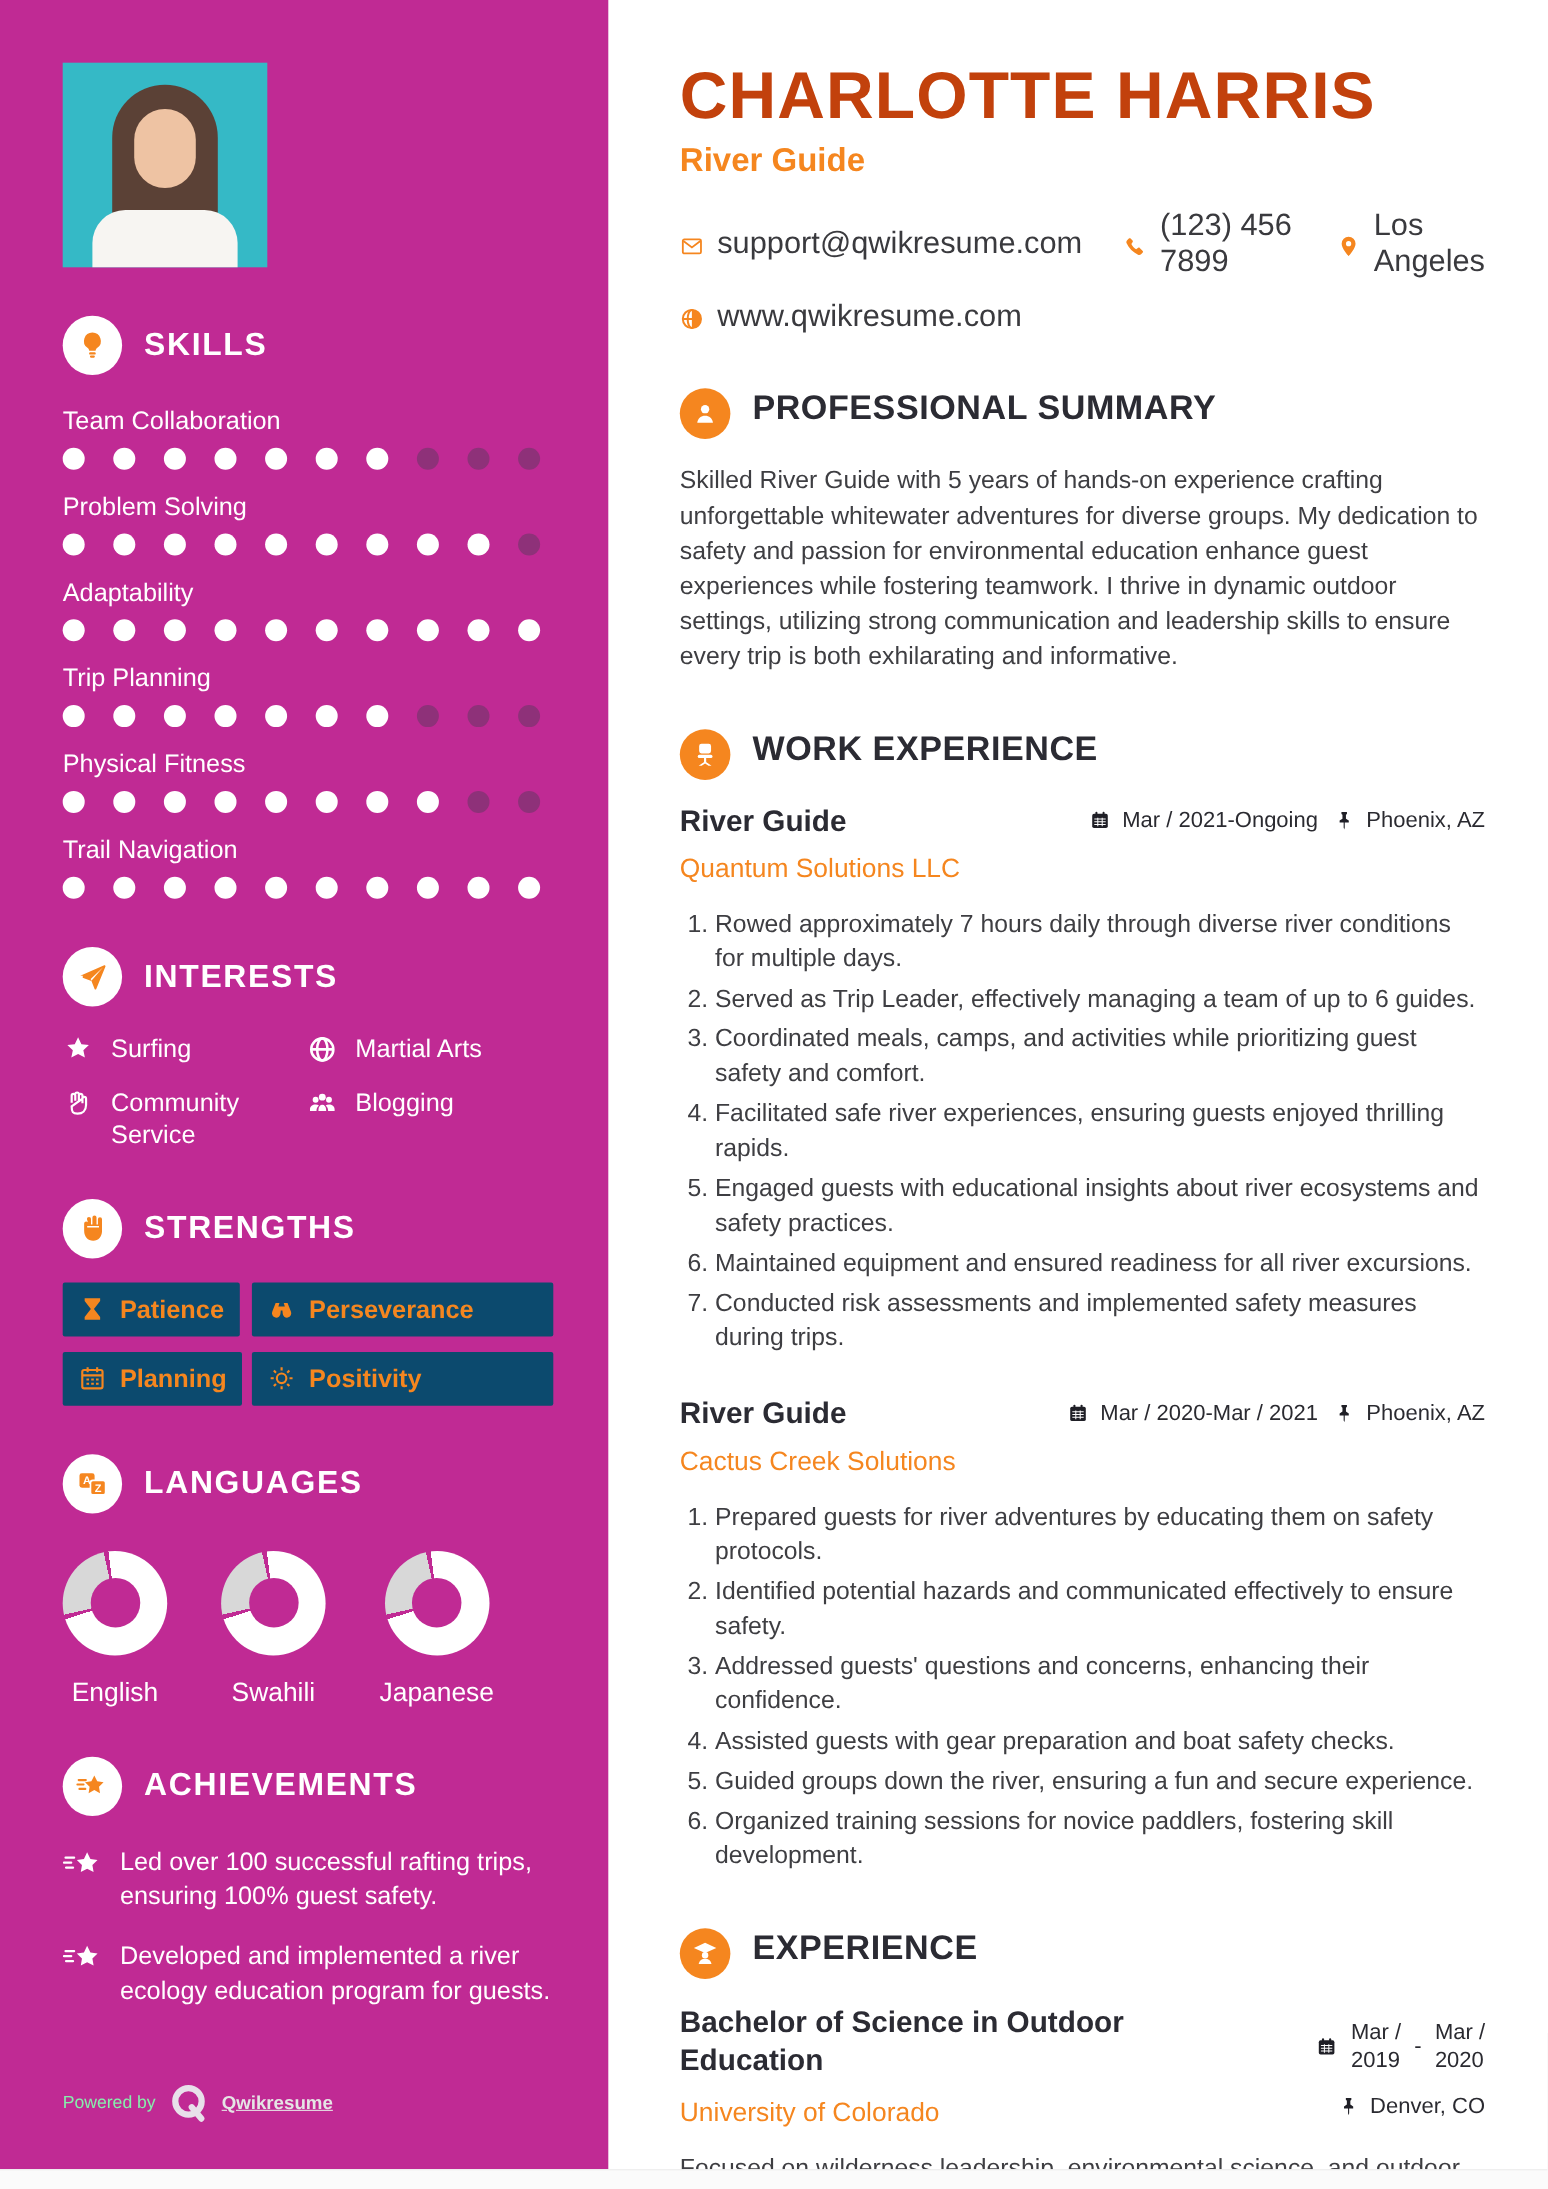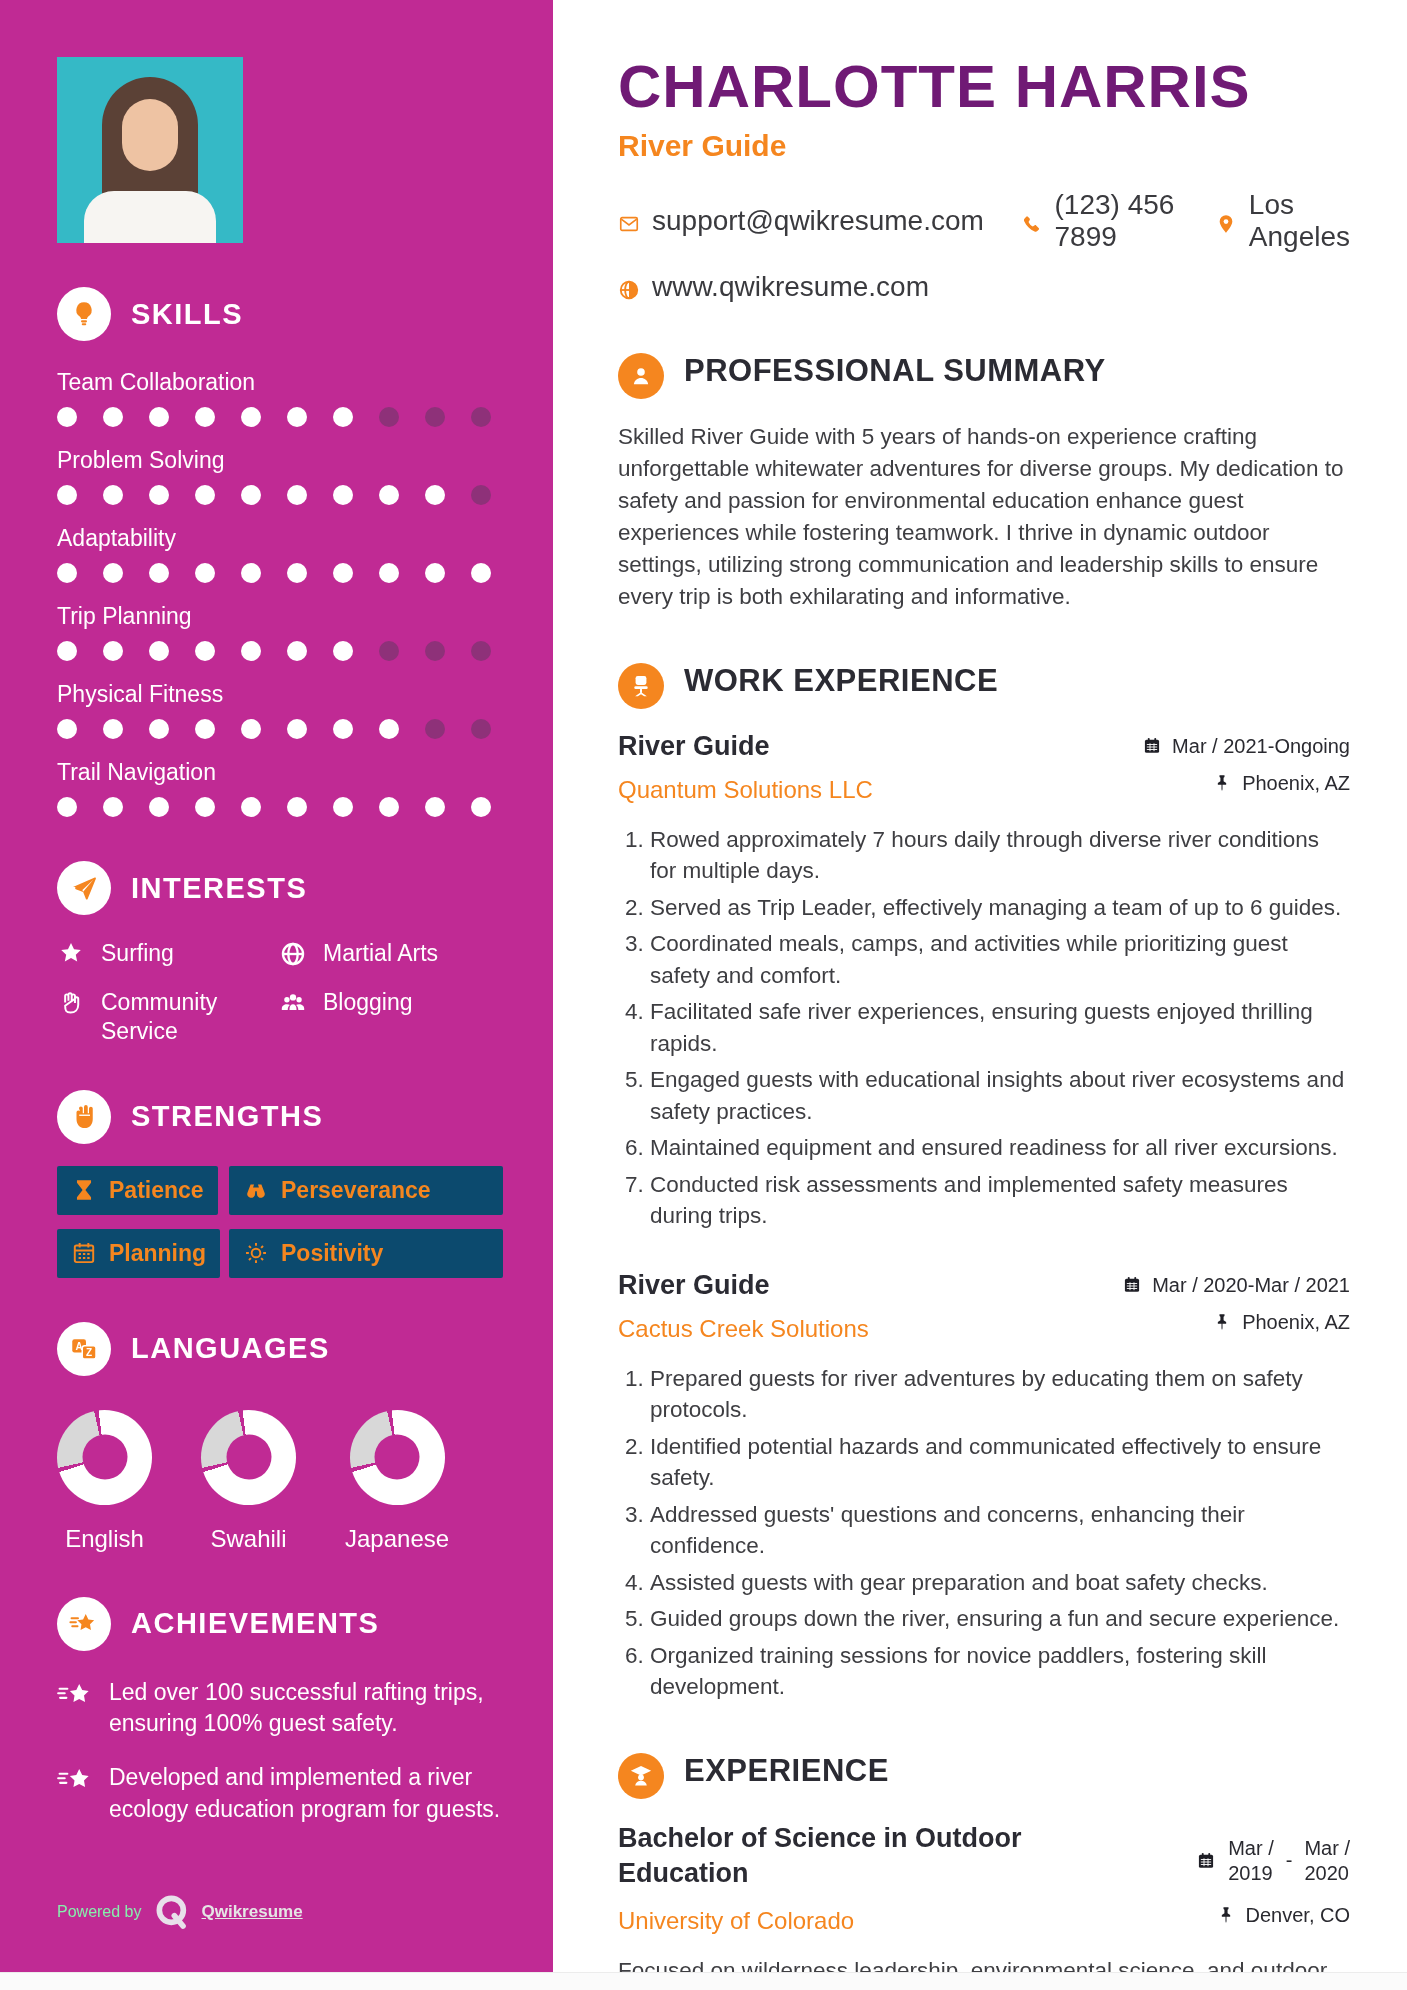--- a/index.html
+++ b/index.html
@@ -54,21 +54,21 @@
   .ach .aico { width:36px; height:30px; flex:0 0 auto; color:#fff; margin-top:2px; }
   .ach .aico svg { width:36px; height:30px; }
 
   .sb-footer { position:absolute; left:57px; bottom:40px; display:flex; align-items:center; gap:10px; }
   .powered { font-size:16px; color:#86efac; }
   .qlogo { width:40px; height:40px; }
   .brand-link { font-size:17px; color:#e5e5e5; text-decoration:underline; font-weight:bold; }
 
   
   .main { position:absolute; left:553px; top:0; right:0; padding:52px 57px 0 65px; }
-  .name { font-size:60px; font-weight:bold; letter-spacing:1px; color:#701a75; }
+  .name { font-size:60px; font-weight:bold; letter-spacing:1px; color:#c2410c; }
   .role { font-size:30px; font-weight:bold; color:#F5861F; margin-top:8px; }
   .contact { margin-top:26px; }
   .c-row { display:flex; align-items:center; gap:12px; font-size:28px; color:#3A3A3E; }
   .c-row + .c-row { margin-top:18px; }
   .c-group { display:flex; align-items:center; gap:12px; }
   .c-gap { width:18px; }
   .cico { width:22px; height:22px; color:#F5861F; flex:0 0 auto; }
   .cico svg { width:22px; height:22px; }
 
   .m-section { margin-top:50px; }
@@ -77,21 +77,21 @@
              display:flex; align-items:center; justify-content:center; }
   .ocircle svg { width:26px; height:26px; }
   .m-title { font-size:31px; font-weight:bold; color:#2B2B33; letter-spacing:0.5px; }
 
   .summary-text { font-size:22.5px; color:#3E3E42; line-height:1.42; }
 
   .job { margin-bottom:38px; }
   .job-head { display:flex; justify-content:space-between; align-items:flex-start; }
   .job-role { font-size:27px; font-weight:bold; color:#2B2B33; }
   .job-company { font-size:24px; color:#F5861F; margin-top:14px; }
-  .job-meta { display:flex; flex-direction:column; align-items:flex-end; gap:14px; flex:0 0 auto; margin-top:4px;justify-content:flex-end; }
+  .job-meta { display:flex; flex-direction:row; align-items:flex-end; gap:14px; flex:0 0 auto; margin-top:4px;justify-content:flex-end; }
   .meta-row { display:flex; align-items:center; gap:10px; font-size:20px; color:#2A2A30; }
   .mico { width:20px; height:20px; color:#1f1f26; flex:0 0 auto; }
   .mico svg { width:20px; height:20px; }
   ol.bullets { margin-top:20px; padding-left:32px; }
   ol.bullets li { font-size:22.5px; color:#3E3E42; line-height:1.4; margin-bottom:5px; }
 
   .edu-head { display:flex; justify-content:space-between; align-items:flex-start; }
   .edu-degree { font-size:27px; font-weight:bold; color:#2B2B33; line-height:1.3; max-width:420px; }
   .edu-school { font-size:24px; color:#F5861F; margin-top:16px; }
   .edu-meta { display:flex; flex-direction:column; align-items:flex-end; gap:18px; flex:0 0 auto; margin-top:15px; }

